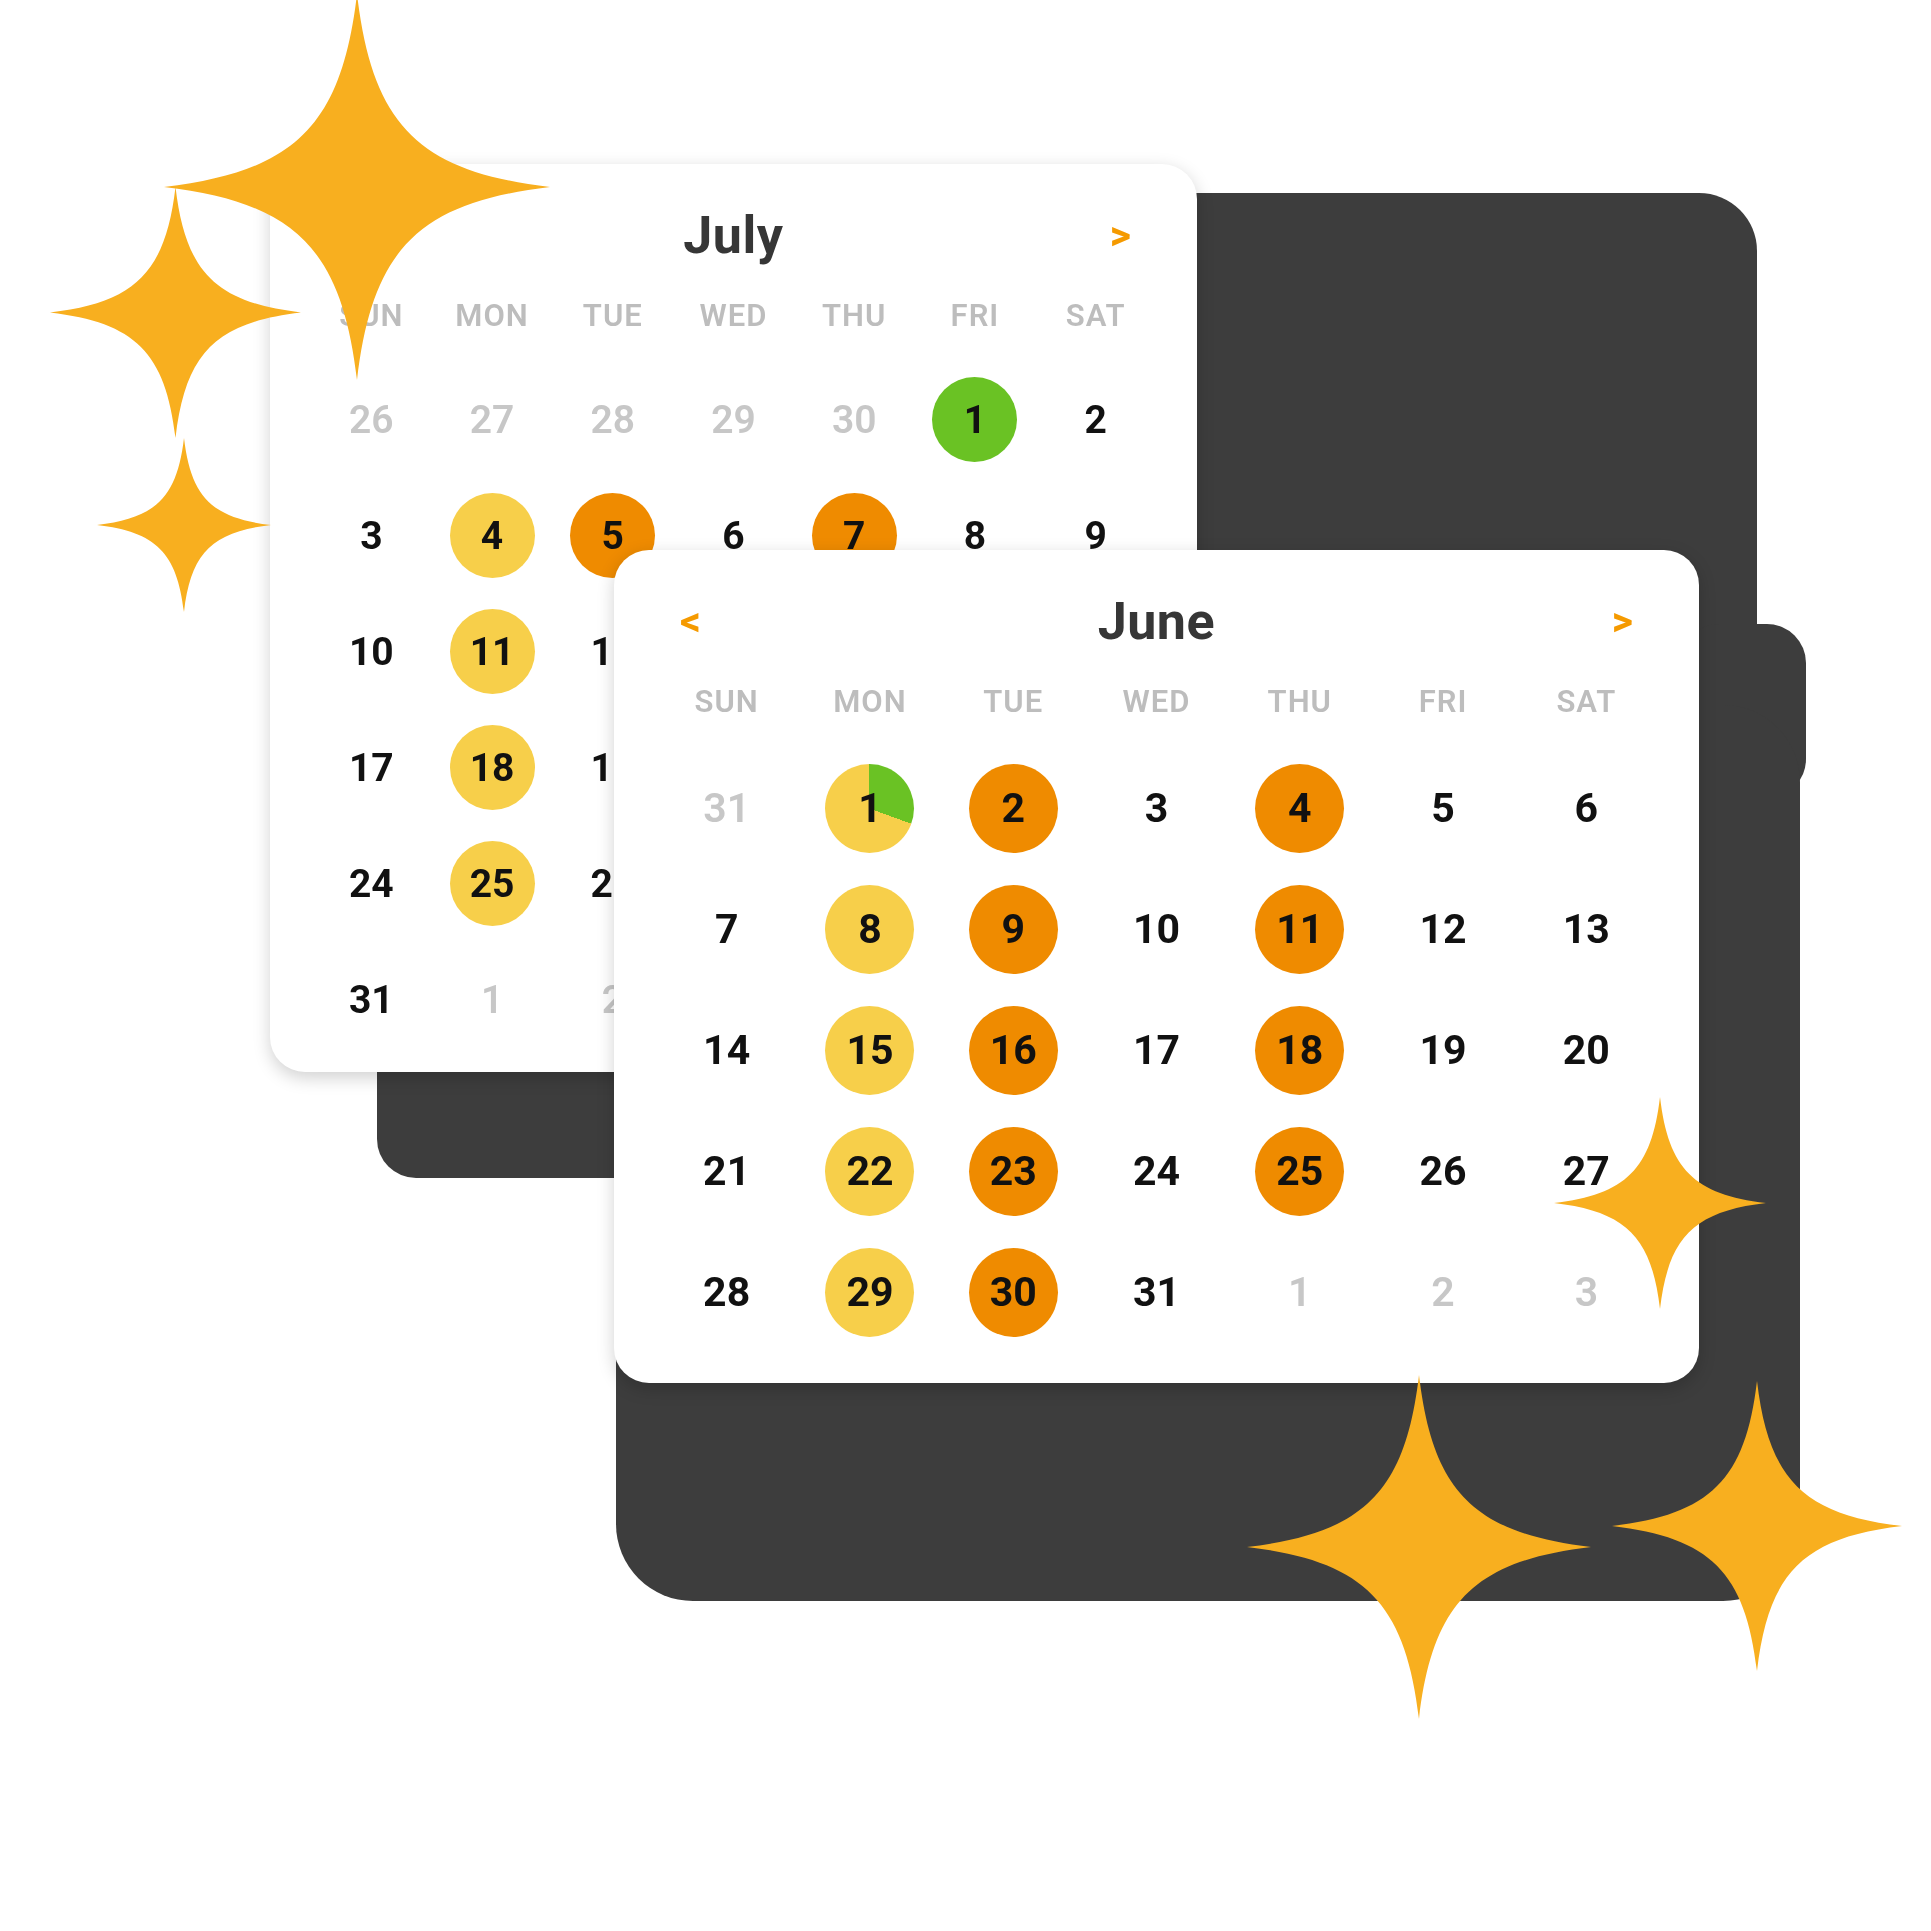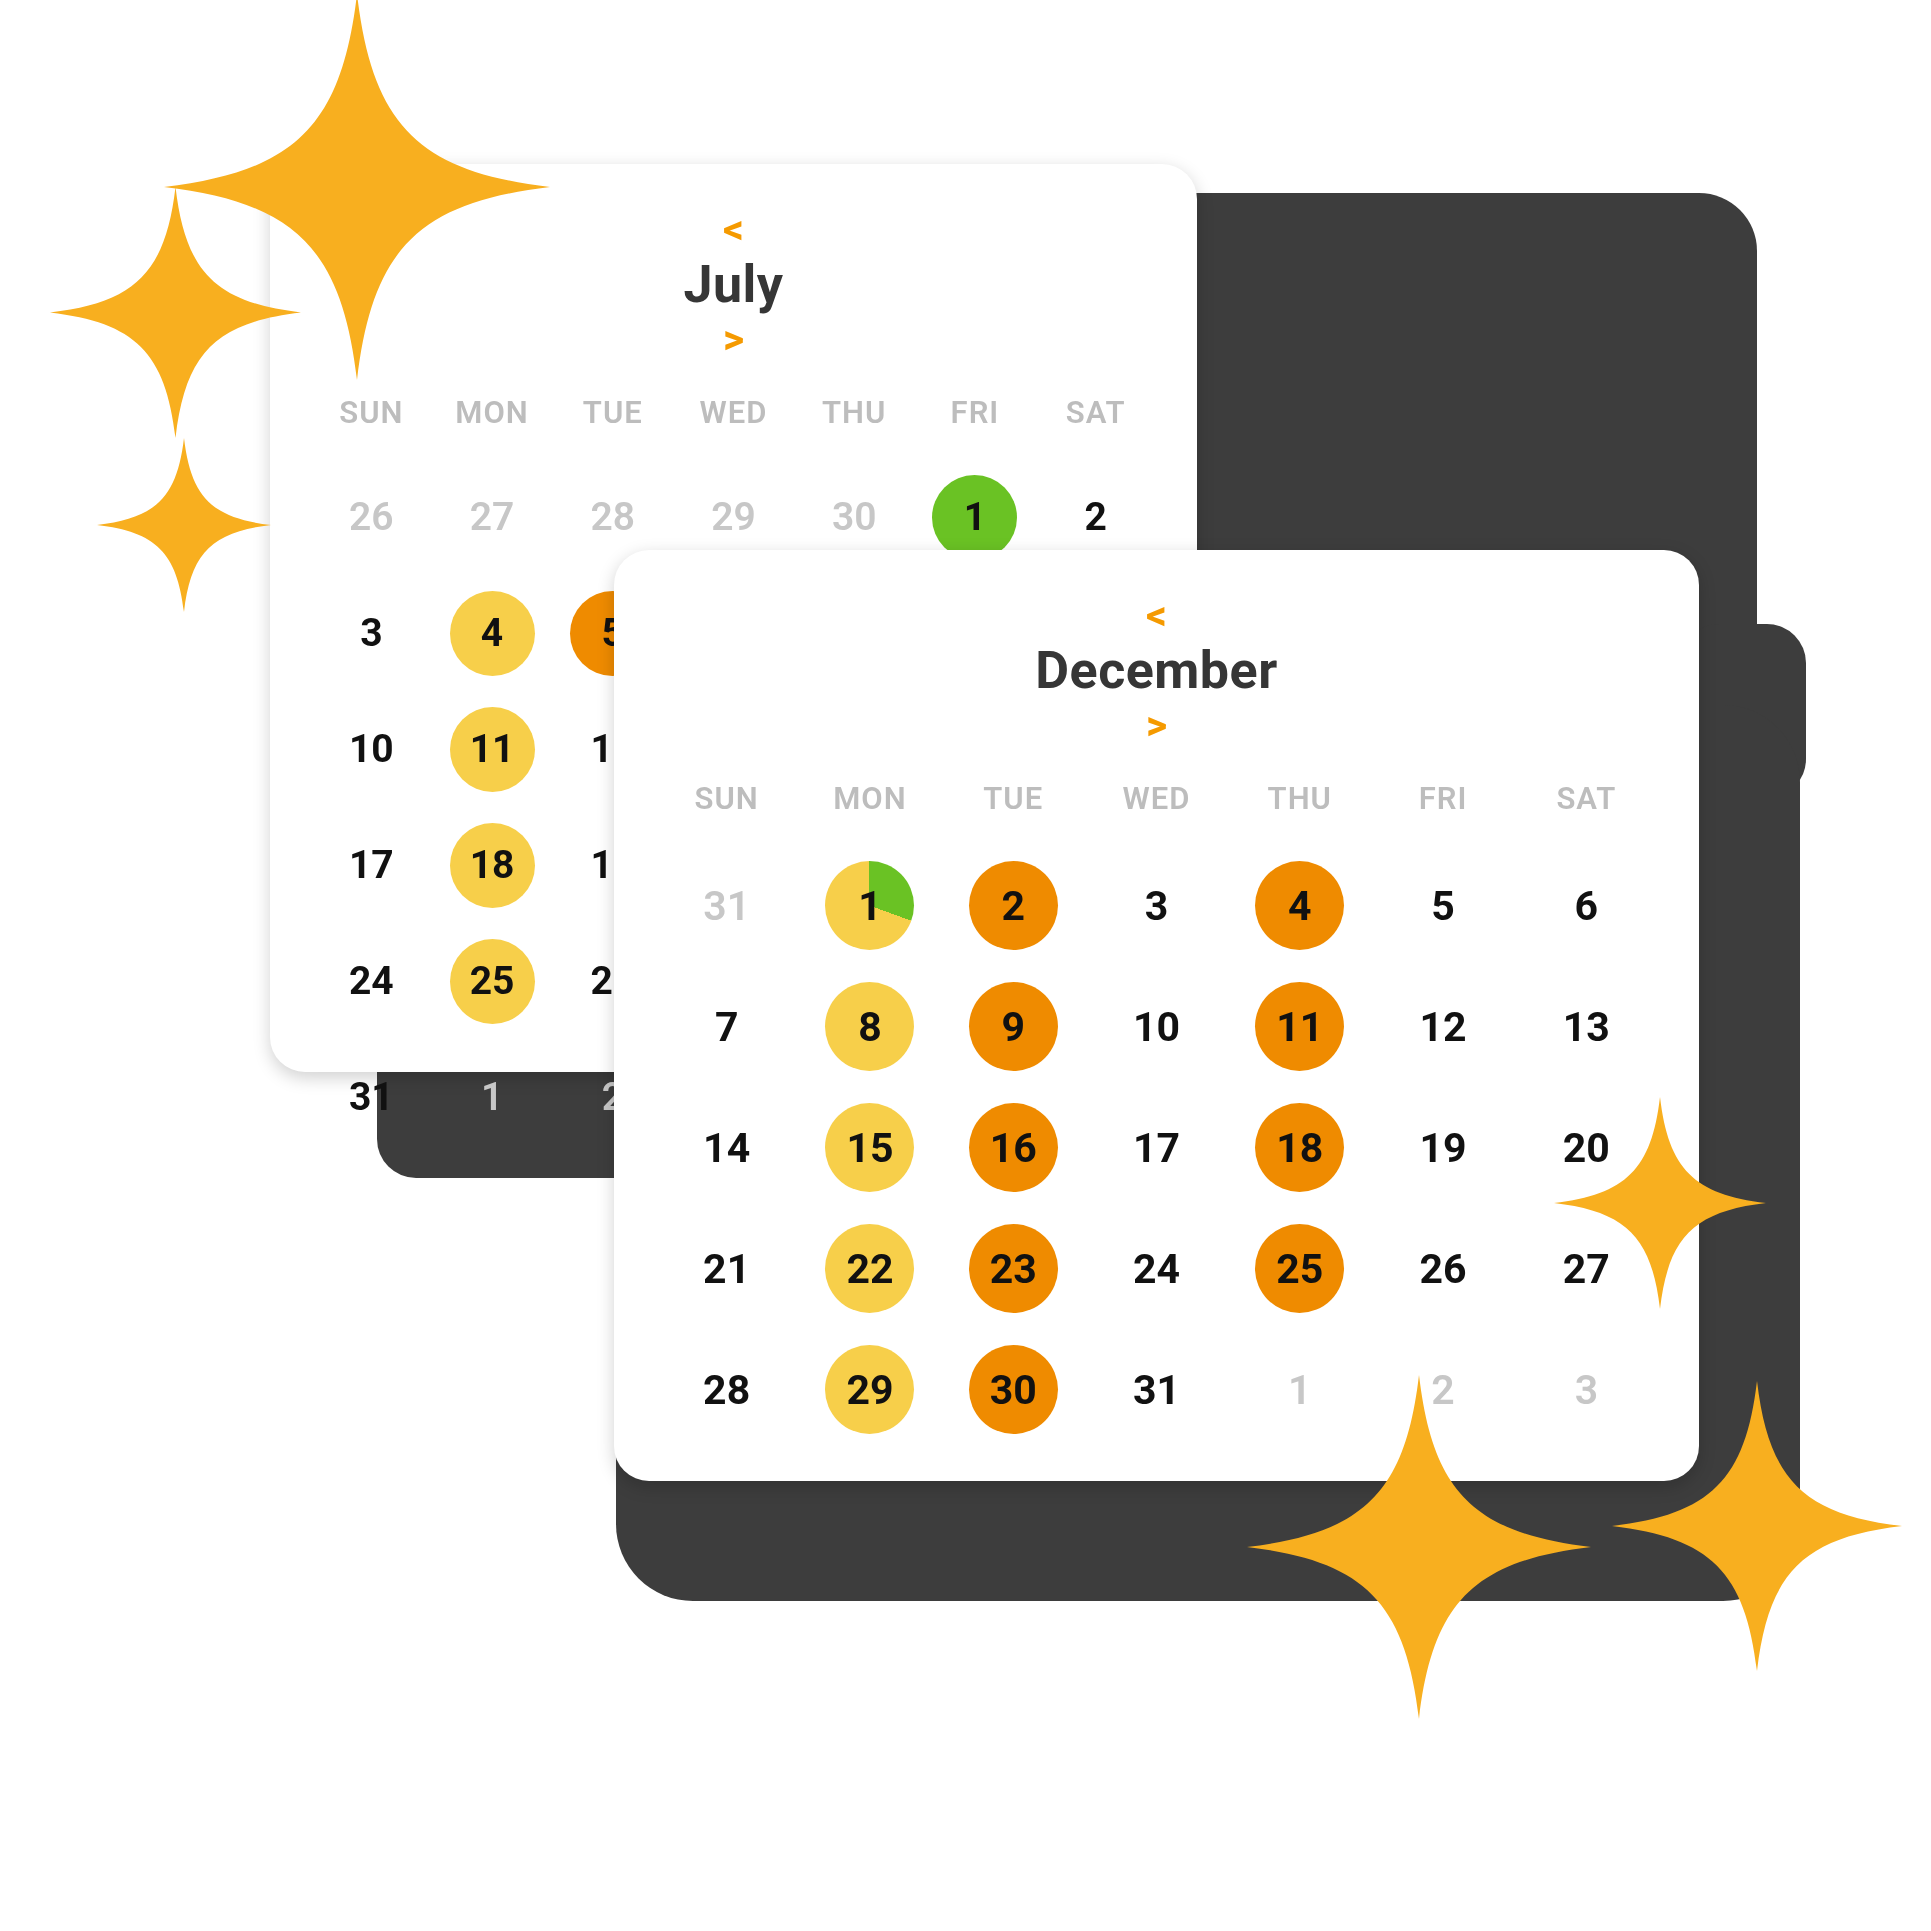--- a/index.html
+++ b/index.html
@@ -30,21 +30,20 @@
     box-shadow: 0 5.8px 17.4px rgba(0,0,0,0.18);
     padding: 41px 41px 41px 41px;
   }
   .cal-july   { left: 270px; top: 164px; width: 927px; height: 908px; }
   .cal-august { left: 614px; top: 550px; width: 1085px; }
   .cal-header {
     display: flex;
     align-items: center;
     justify-content: space-between;
     padding: 0 11.6px 3.9px 11.6px;
-    flex-direction: column;
   }
   .cal-title {
     font-size: 52px;
     font-weight: 700;
     color: #363636;
     letter-spacing: 0.5px;
   }
   .nav-btn {
     font-size: 41px;
     font-weight: 700;
@@ -258,21 +257,21 @@
         </div>
       <div class="cell">
           <span class="day muted">6</span>
         </div>
     </div>
   </div>
 
   <div class="cal cal-august aug">
     <div class="cal-header">
       <span class="nav-btn">&lt;</span>
-      <span class="cal-title">December</span>
+      <span class="cal-title">June</span>
       <span class="nav-btn">&gt;</span>
     </div>
     <div class="grid">
       <div class="dow">SUN</div>
       <div class="dow">MON</div>
       <div class="dow">TUE</div>
       <div class="dow">WED</div>
       <div class="dow">THU</div>
       <div class="dow">FRI</div>
       <div class="dow">SAT</div>

